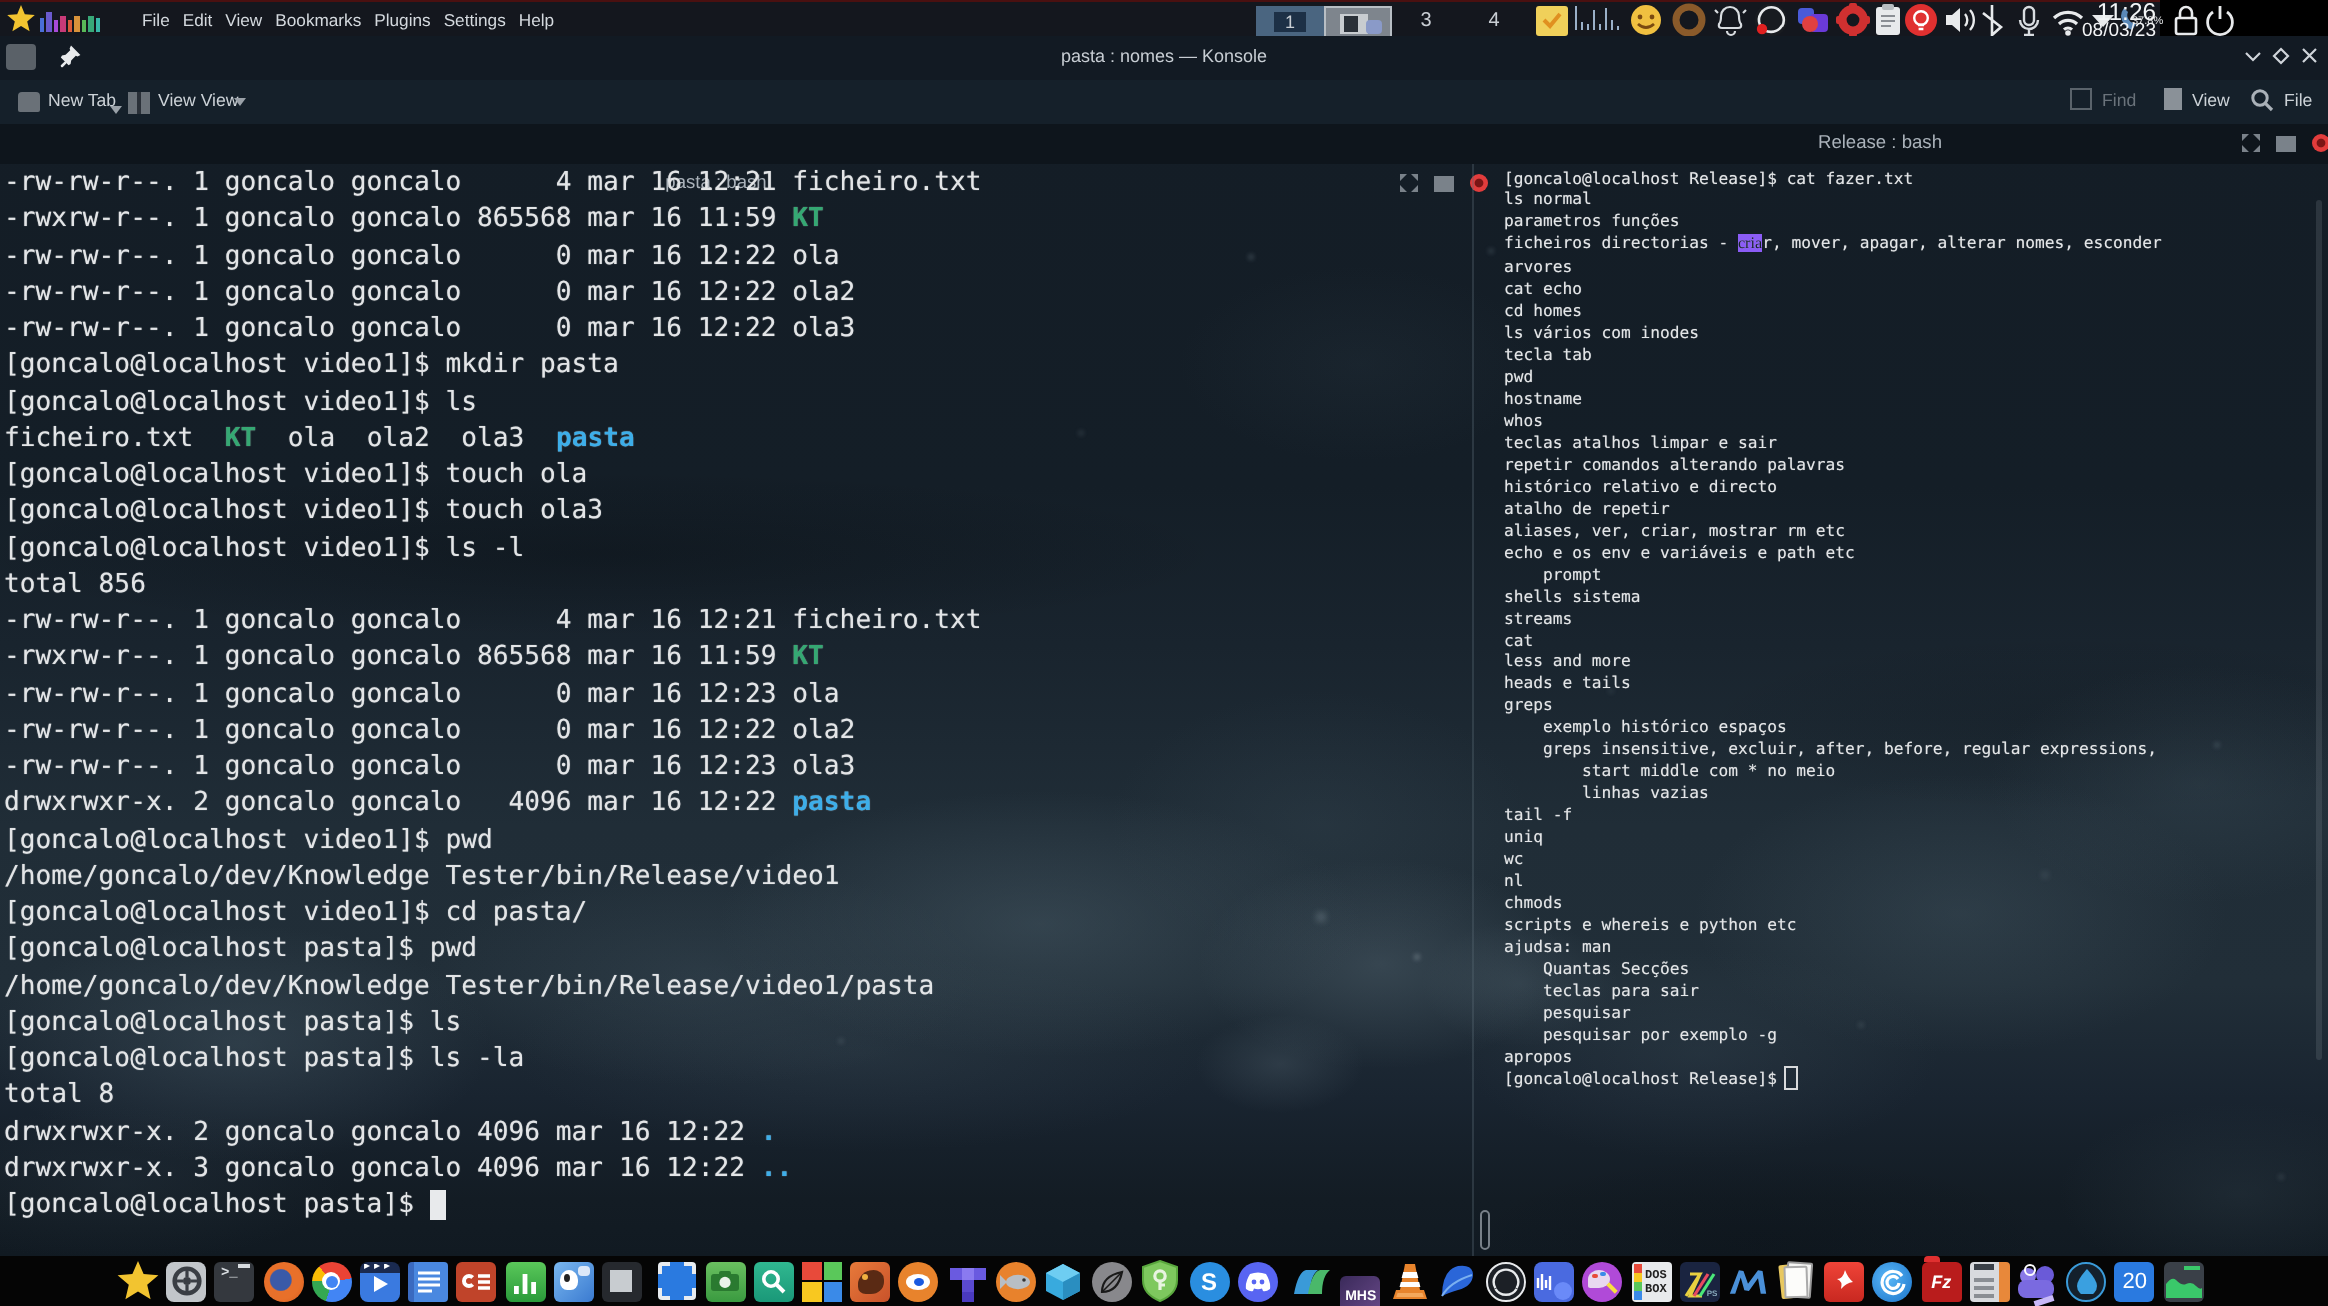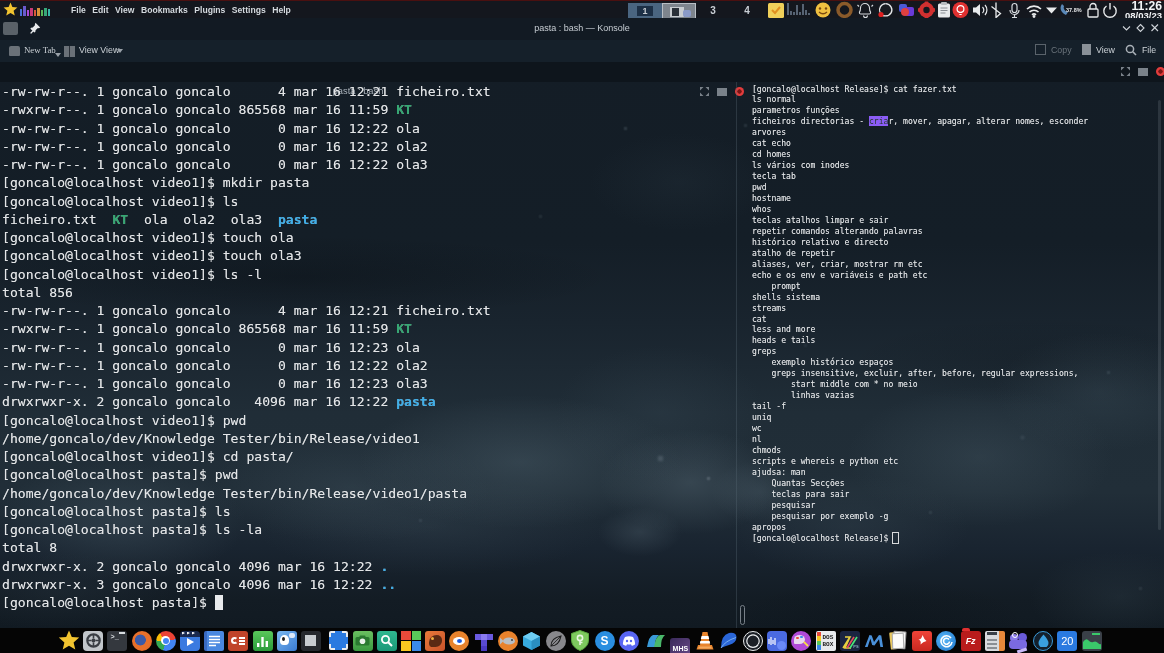--- a/index.html
+++ b/index.html
@@ -25,23 +25,23 @@
     radial-gradient(200px 60px at 880px 560px, rgba(6,10,14,0.22), rgba(6,10,14,0) 75%),
     radial-gradient(260px 60px at 1040px 300px, rgba(6,10,14,0.15), rgba(6,10,14,0) 75%),
     radial-gradient(420px 55px at 300px 215px, rgba(5,9,13,0.30), rgba(5,9,13,0) 75%),
     radial-gradient(130px 70px at 680px 120px, rgba(60,78,90,0.14), rgba(60,78,90,0) 70%),
     radial-gradient(160px 55px at 60px 530px, rgba(52,68,80,0.22), rgba(52,68,80,0) 70%),
     linear-gradient(180deg, #141d26 0%, #141e27 32%, #19242e 46%, #202d37 62%, #212e38 76%, #192430 86%, #131c24 95%, #111a22 100%);
 }
 
 
 #menubar {
-  position:absolute; left:0; top:0; width:1164px; height:18px;
+  position:absolute; left:0; top:0; width:1080px; height:18px;
   background:#14171e; border-top:1px solid #4a1010;
-  color:#d4d9de; font-size:8.6px;font-weight:bold;
+  color:#d4d9de; font-size:8.6px;
 }
 #menubar .menus { position:absolute; left:71px; top:3.5px; }
 #menubar .menus span { margin-right:6.5px; }
 .star { position:absolute; left:3px; top:1px; font-size:13px; color:#f2c430; }
 .eq { position:absolute; left:20px; top:5px; width:30px; height:10px; display:flex; align-items:flex-end; gap:1px; }
 .eq i { display:block; width:2.5px; }
 
 
 #pager { position:absolute; left:628px; top:2px; height:16px; display:flex; }
 #pager .c { width:34px; height:16px; font-size:10px; color:#c9ced4; text-align:center; line-height:16px; }
@@ -80,21 +80,21 @@
   font-family:"Liberation Mono", monospace; color:#e3e5e7;
 }
 #term-left { left:0; width:736px; background:transparent; }
 #term-right { left:747px; width:417px; background:transparent; }
 #term-left pre { font-size:13.1px; line-height:18.25px; margin:1px 0 0 2px; text-shadow:0 0 0.6px rgba(226,228,230,0.55); }
 #term-right pre { font-size:8.1px; line-height:10.95px; margin:1.5px 0 0 5px; text-shadow:0 0 0.5px rgba(220,222,224,0.5); }
 .gr { color:#35a873; font-weight:bold; }
 .bl { color:#3daee9; font-weight:bold; }
 .cur { background:#e8eaec; color:#10181f; }
 .hcur { outline:1px solid #d8dadc; }
-.hl { background:#8b5cf6; color:#14202a; }
+.hl { background:#8b5cf6; color:#14202a;font-family:Liberation Serif, serif; }
 .divider { position:absolute; left:736px; top:82px; width:1px; height:546px; background:rgba(90,105,118,0.35); }
 .sb { position:absolute; border-radius:3px; background:#aab0b6; }
 
 
 #taskbar { position:absolute; left:0; top:628px; width:1164px; height:25px; background:#050505; }
 #icons { position:absolute; left:57px; top:1px; height:23px; display:flex; align-items:center; }
 .ic { width:24.2px; height:23px; display:flex; align-items:center; justify-content:center; flex:none; }
 .ib { width:20px; height:20px; border-radius:4px; display:flex; align-items:center; justify-content:center; font-size:11px; font-weight:bold; color:#fff; }
 </style>
 </head>
@@ -228,40 +228,40 @@
   </div>
 
   <div id="titlebar">
     <span style="position:absolute;left:3px;top:4px;width:15px;height:13px;background:#5a6168;border-radius:2px;"></span>
     <svg style="position:absolute;left:29px;top:4px;" width="12" height="13" viewBox="0 0 12 13">
         <g fill="#e8eaec">
           <path d="M6.5 0.8 L11.2 5.5 L9.8 6.2 L8.9 5.9 L6.6 8.2 L6.3 10 L5.3 10.6 L1.4 6.7 L2 5.7 L3.8 5.4 L6.1 3.1 L5.8 2.2 Z"></path>
           <rect x="1" y="9.5" width="3.6" height="1.3" rx="0.6" transform="rotate(-45 2.8 10.1)"></rect>
         </g>
       </svg>
-    <div class="title">pasta : bash — Konsole</div>
+    <div class="title">pasta : nomes — Konsole</div>
     <svg class="winbtns" style="letter-spacing:0;" width="40" height="12" viewBox="0 0 40 12">
         <g stroke="#cfd4d9" stroke-width="1.1" fill="none">
           <path d="M1 3.5 L4.5 7 L8 3.5"></path>
           <path d="M18.5 1.5 L22 5 L18.5 8.5 L15 5 Z"></path>
           <path d="M29.5 1.5 L36 8 M36 1.5 L29.5 8"></path>
         </g>
       </svg>
   </div>
 
   <div id="toolbar">
     <span style="position:absolute;left:9px;top:6px;width:11px;height:10px;background:#6a7178;border-radius:2px 2px 1px 1px;"></span>
-    <span style="position:absolute;left:24px;top:5px;font-family:Liberation Serif, serif;">New Tab</span>
+    <span style="position:absolute;left:24px;top:5px;">New Tab</span>
     <span style="position:absolute;left:55px;top:13px;width:0;height:0;border-left:3px solid transparent;border-right:3px solid transparent;border-top:4px solid #9aa1a8;"></span>
     <span style="position:absolute;left:64px;top:5.5px;width:11px;height:11px;background:linear-gradient(90deg,#6a7178 43%,#2a3038 43%,#2a3038 57%,#6a7178 57%);"></span>
     <span style="position:absolute;left:79px;top:5px;">View View</span>
     <span style="position:absolute;left:117px;top:9px;width:0;height:0;border-left:3.5px solid transparent;border-right:3.5px solid transparent;border-top:4.5px solid #9aa1a8;"></span>
     <div class="tbitem" style="left:1035px;color:#6a737b;">
       <span style="width:11px;height:11px;border:1px solid #5a636b;"></span>
-        <span>Copy</span>
+        <span>Find</span>
     </div>
     <div class="tbitem" style="left:1082px;">
       <span style="width:9px;height:11px;background:#8a9198;"></span>
         <span>View</span>
     </div>
     <div class="tbitem" style="left:1125px;">
       <svg width="12" height="12" viewBox="0 0 12 12">
           <circle cx="5" cy="5" r="3.6" fill="none" stroke="#aab1b8" stroke-width="1.5"></circle>
           <path d="M7.8 7.8 L11 11" stroke="#aab1b8" stroke-width="1.6"></path>
         </svg>
@@ -276,20 +276,21 @@
         <svg width="9" height="9" viewBox="0 0 9 9">
             <g fill="#7a828a">
               <path d="M0 0 h3.5 L0 3.5 Z M9 0 v3.5 L5.5 0 Z M0 9 v-3.5 L3.5 9 Z M9 9 h-3.5 L9 5.5 Z"></path>
             </g>
           </svg>
         <span style="width:10px;height:8px;background:#7a828a;"></span>
         <span style="width:9px;height:9px;border-radius:50%;background:radial-gradient(circle, #7a1515 0 30%, #e23c3c 38%);"></span>
       </div>
     </div>
     <div class="phead" style="left:736px;width:428px;">
+      <div class="t" style="left:-10px;">Release : bash</div>
       <div class="picons" style="left:385px;">
         <svg width="9" height="9" viewBox="0 0 9 9">
             <g fill="#7a828a">
               <path d="M0 0 h3.5 L0 3.5 Z M9 0 v3.5 L5.5 0 Z M0 9 v-3.5 L3.5 9 Z M9 9 h-3.5 L9 5.5 Z"></path>
             </g>
           </svg>
         <span style="width:10px;height:8px;background:#7a828a;"></span>
         <span style="width:9px;height:9px;border-radius:50%;background:radial-gradient(circle, #7a1515 0 30%, #e23c3c 38%);"></span>
       </div>
     </div>

